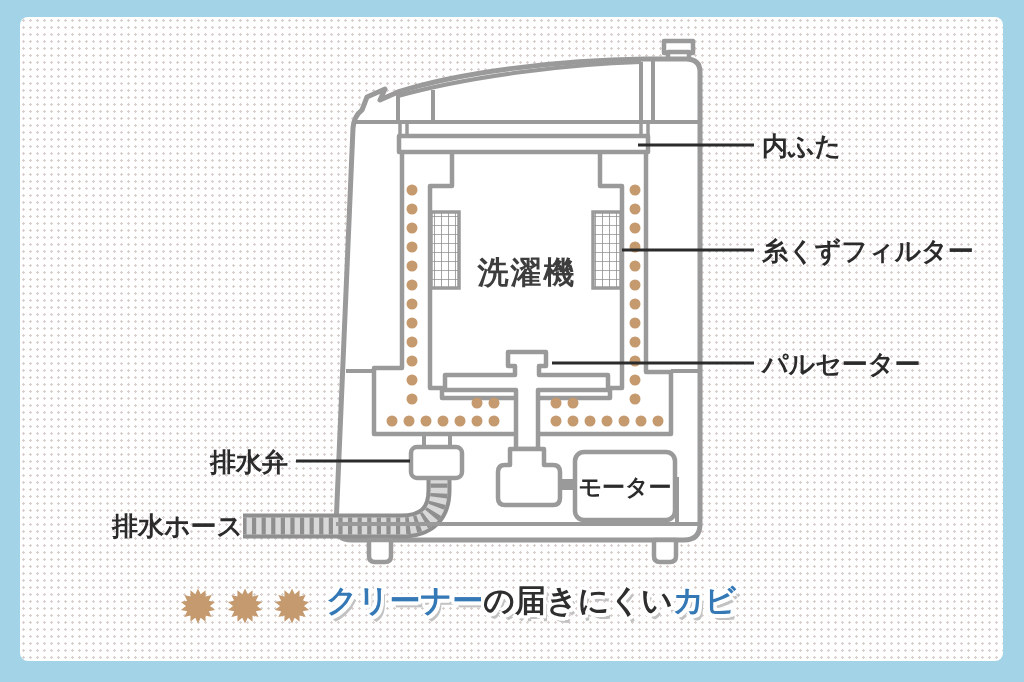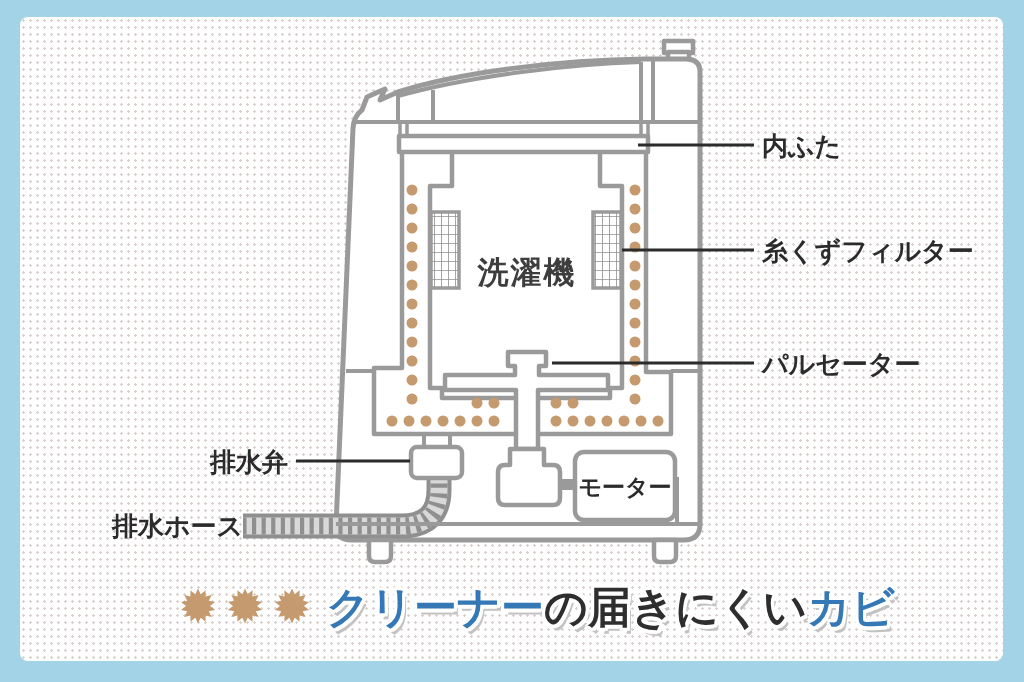--- a/index.html
+++ b/index.html
@@ -26,21 +26,21 @@
   .grid-fill{fill:url(#filtergrid);stroke:var(--outline,#9a9a9a);stroke-width:3.5;}
   svg text{font-family:"DejaVu Sans",sans-serif;font-weight:700;fill:var(--label,#2b2b2b);}
   .lbl{font-size:26px;}
   .machine-lbl{font-size:31px;letter-spacing:2px;fill:#3d3d3d;}
   .motor-lbl{font-size:23px;}
   .mold{fill:var(--mold,#c59a6f);}
   .burst{fill:var(--mold,#c59a6f);}
   
   .caption{
     position:absolute;left:326px;top:584px;
-    font-size:43px;font-weight:800;line-height:1.1;white-space:nowrap;
+    font-size:31px;font-weight:800;line-height:1.1;white-space:nowrap;
     text-shadow:
       -3px -3px 0 #fff, 3px -3px 0 #fff, -3px 3px 0 #fff, 3px 3px 0 #fff,
       -3px 0 0 #fff, 3px 0 0 #fff, 0 -3px 0 #fff, 0 4px 0 #fff,
       4px 6px 0 var(--title-shadow,#c2c2c2);
     font-family: Liberation Serif, serif;
   }
   .caption .blue{color:var(--title-blue,#3478b6);}
   .caption .dark{color:var(--title-dark,#2e2e2e);}
 </style>
 </head>

